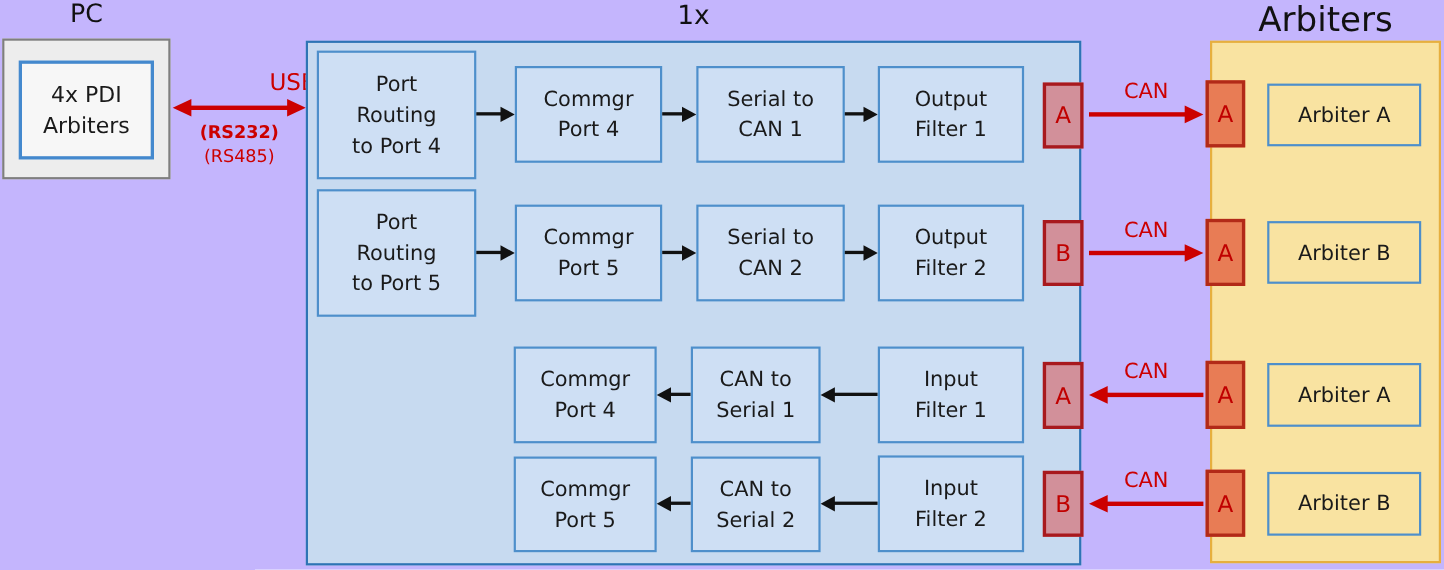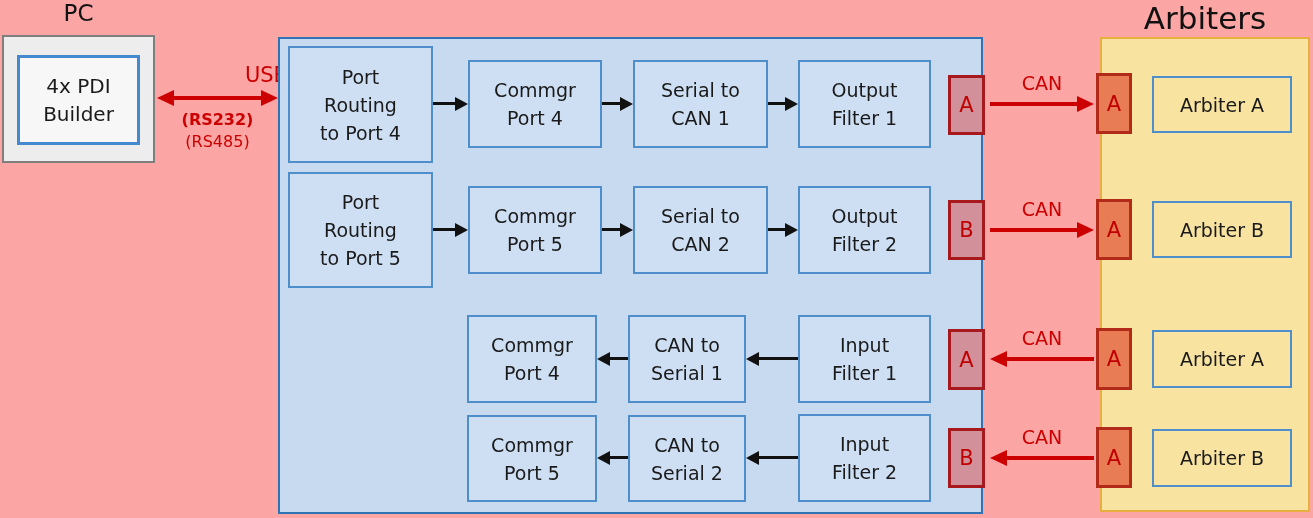--- a/index.html
+++ b/index.html
@@ -1,17 +1,17 @@
 <!DOCTYPE html>
 <html><head>
 <meta charset="utf-8">
 <style>
   html,body{margin:0;padding:0;background:#fff;}
   .canvas{
-    position:relative;width:1313px;height:518px;background:#fca5a5;
+    position:relative;width:1313px;height:518px;background:#c4b5fd;
     font-family:"DejaVu Sans","Liberation Sans",sans-serif;color:#1a1a1a;overflow:hidden;
   }
   .abs{position:absolute;box-sizing:border-box;}
   .title{position:absolute;text-align:center;font-size:23px;color:#111;}
   
   .pc-outer{background:#EDEDED;border:2px solid #7F7F7F;}
   .pdi-inner{background:#F7F7F7;border:3px solid #4489CE;display:flex;align-items:center;justify-content:center;
              text-align:center;font-size:20px;line-height:28px;white-space:pre-line;}
   .blue-container{background:#C7DAF0;border:2px solid #2E74B5;}
   .yellow-container{background:#F9E3A1;border:2px solid #E6AF3F;}
@@ -44,25 +44,26 @@
   .redlab{position:absolute;text-align:center;color:#CC0000;font-size:19px;}
   .redlab.small{font-size:16px;}
   .redlab.usb{font-size:21px;}
 </style>
 </head>
 <body>
 
 <div class="canvas">
 
   <div class="title" style="left:2px;top:0;width:153px;">PC</div>
+  <div class="title" style="left:278px;top:0;width:705px;font-size:24px;">1x</div>
   <div class="title" style="left:1100px;top:0;width:210px;font-size:31px;">Arbiters</div>
 
   <div class="abs pc-outer" style="left:2px;top:35px;width:153px;height:128px;"></div>
   <div class="abs pdi-inner" style="left:17px;top:55px;width:123px;height:90px;">4x PDI
-Builder</div>
+Arbiters</div>
 
   <div class="redlab usb" style="left:147px;top:63px;width:141px;text-align:right;">USB</div>
   <div class="arr red duo" style="left:157px;top:90px;width:121px;">
     <i class="sh"></i>
     <i class="hd hd-l"></i>
     <i class="hd hd-r"></i>
   </div>
   <div class="redlab small" style="left:147px;top:110px;width:141px;font-weight:bold;">(RS232)</div>
   <div class="redlab small" style="left:147px;top:132px;width:141px;">(RS485)</div>
 

